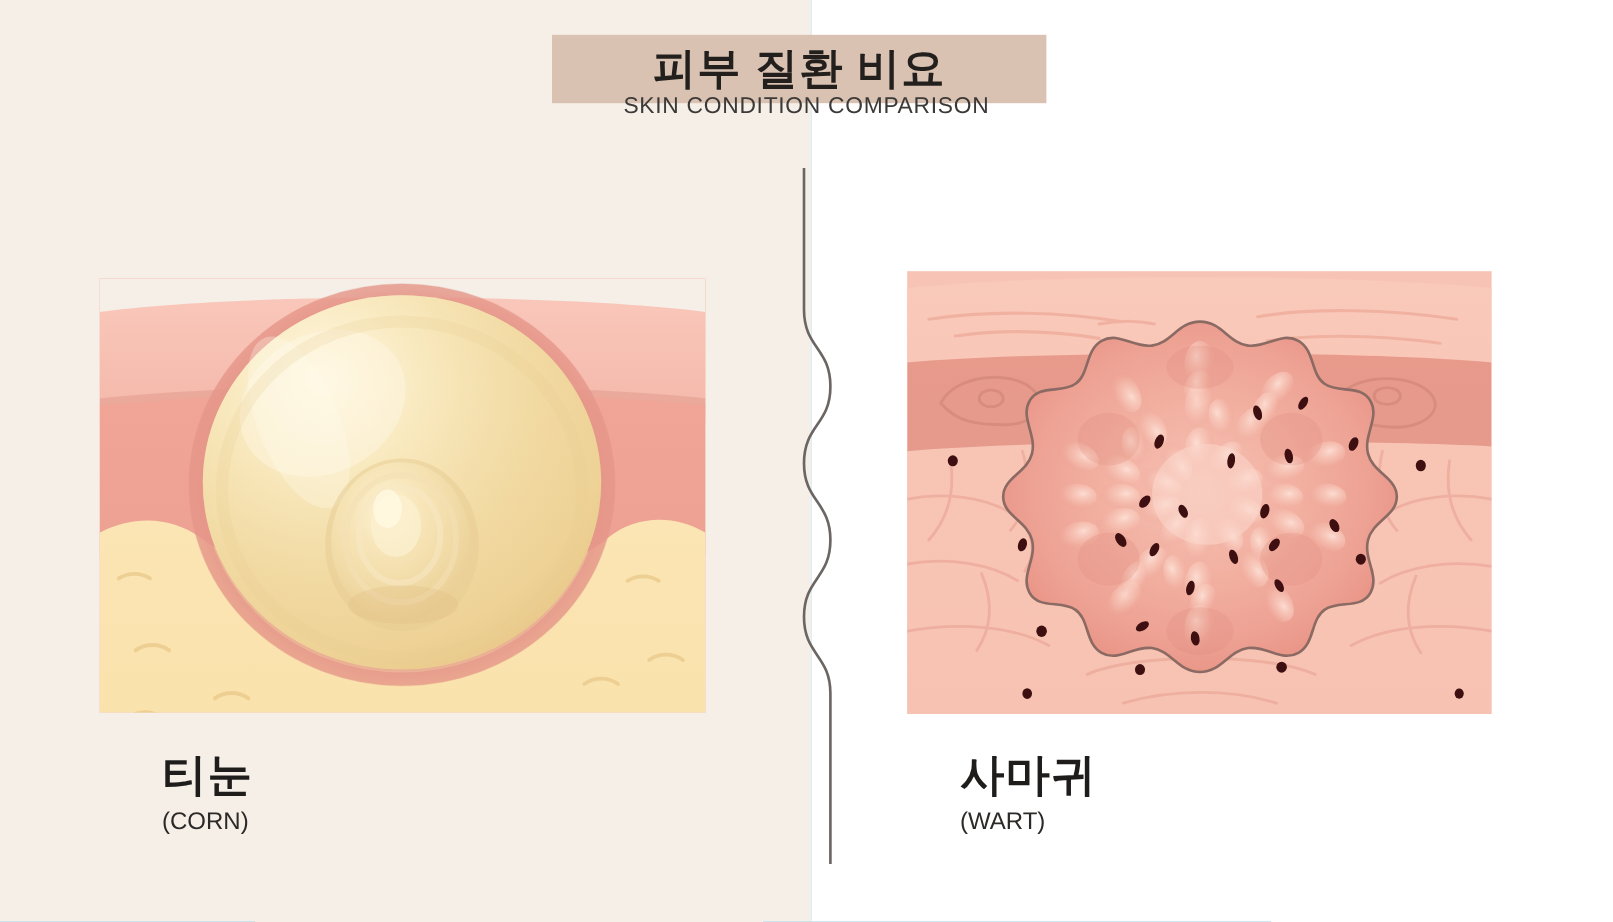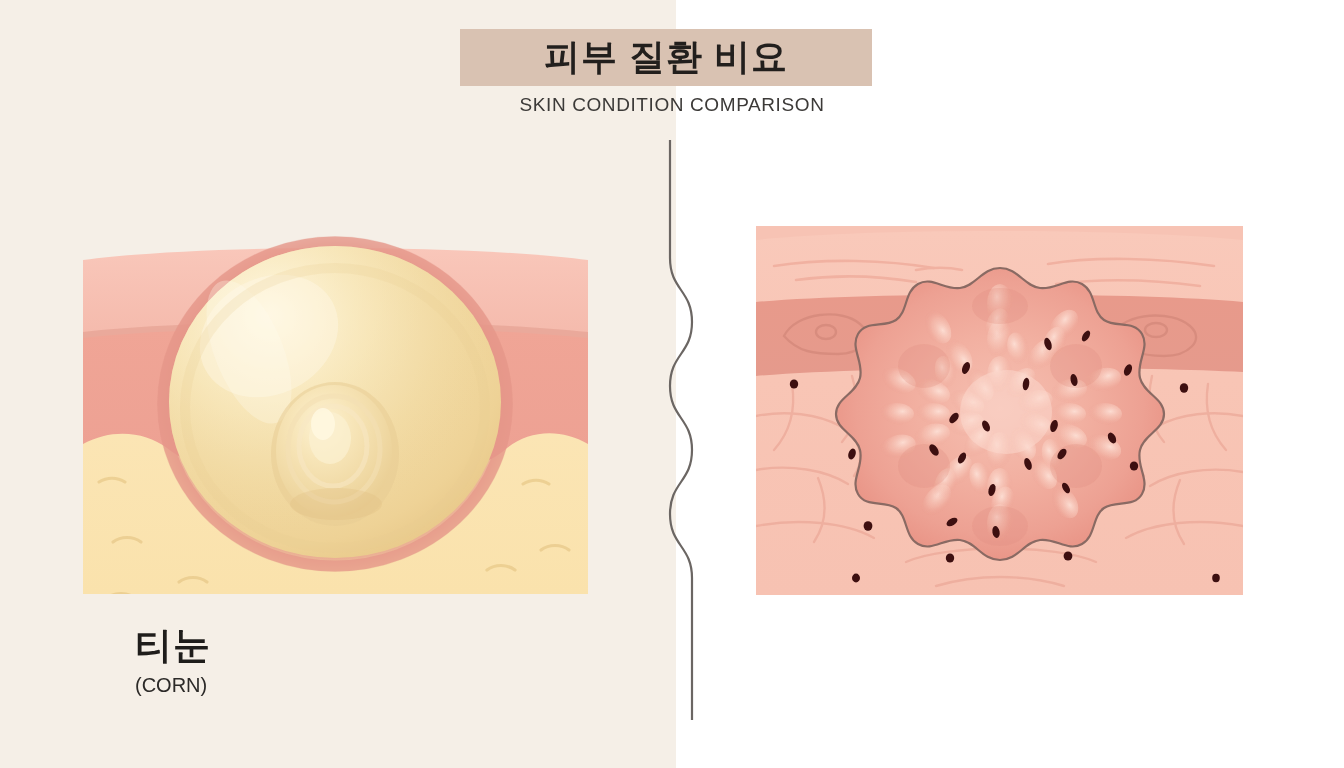--- a/index.html
+++ b/index.html
@@ -30,21 +30,21 @@
   }
   .title-text {
     position:absolute; left:460px; top:29px;
     width:412px; height:57px;
     display:flex; align-items:center; justify-content:center;
     font-size:36px; font-weight:bold; color:#221f1d;
     letter-spacing:1px;
     white-space:nowrap;
   }
   .subtitle-text {
-    position:absolute; left:372px; top:92px;
+    position:absolute; left:372px; top:76px;
     width:600px; height:26px;
     display:flex; align-items:center; justify-content:center;
     font-size:19px; color:#3c3a38;
     letter-spacing:0.6px;
     white-space:nowrap;
   }
   
   .divider { position:absolute; left:640px; top:140px; width:80px; height:580px; }
   
   .panel {
@@ -382,15 +382,17 @@
       </g>
     </svg>
   </div>
 
   <div class="caption" id="corn-caption">
     <div class="ko">티눈</div>
     <div class="en">(CORN)</div>
   </div>
 
   <div class="caption" id="wart-caption">
+    <div class="ko">사마귀</div>
+    <div class="en">(WART)</div>
   </div>
 
 </div>
 
 </body></html>

